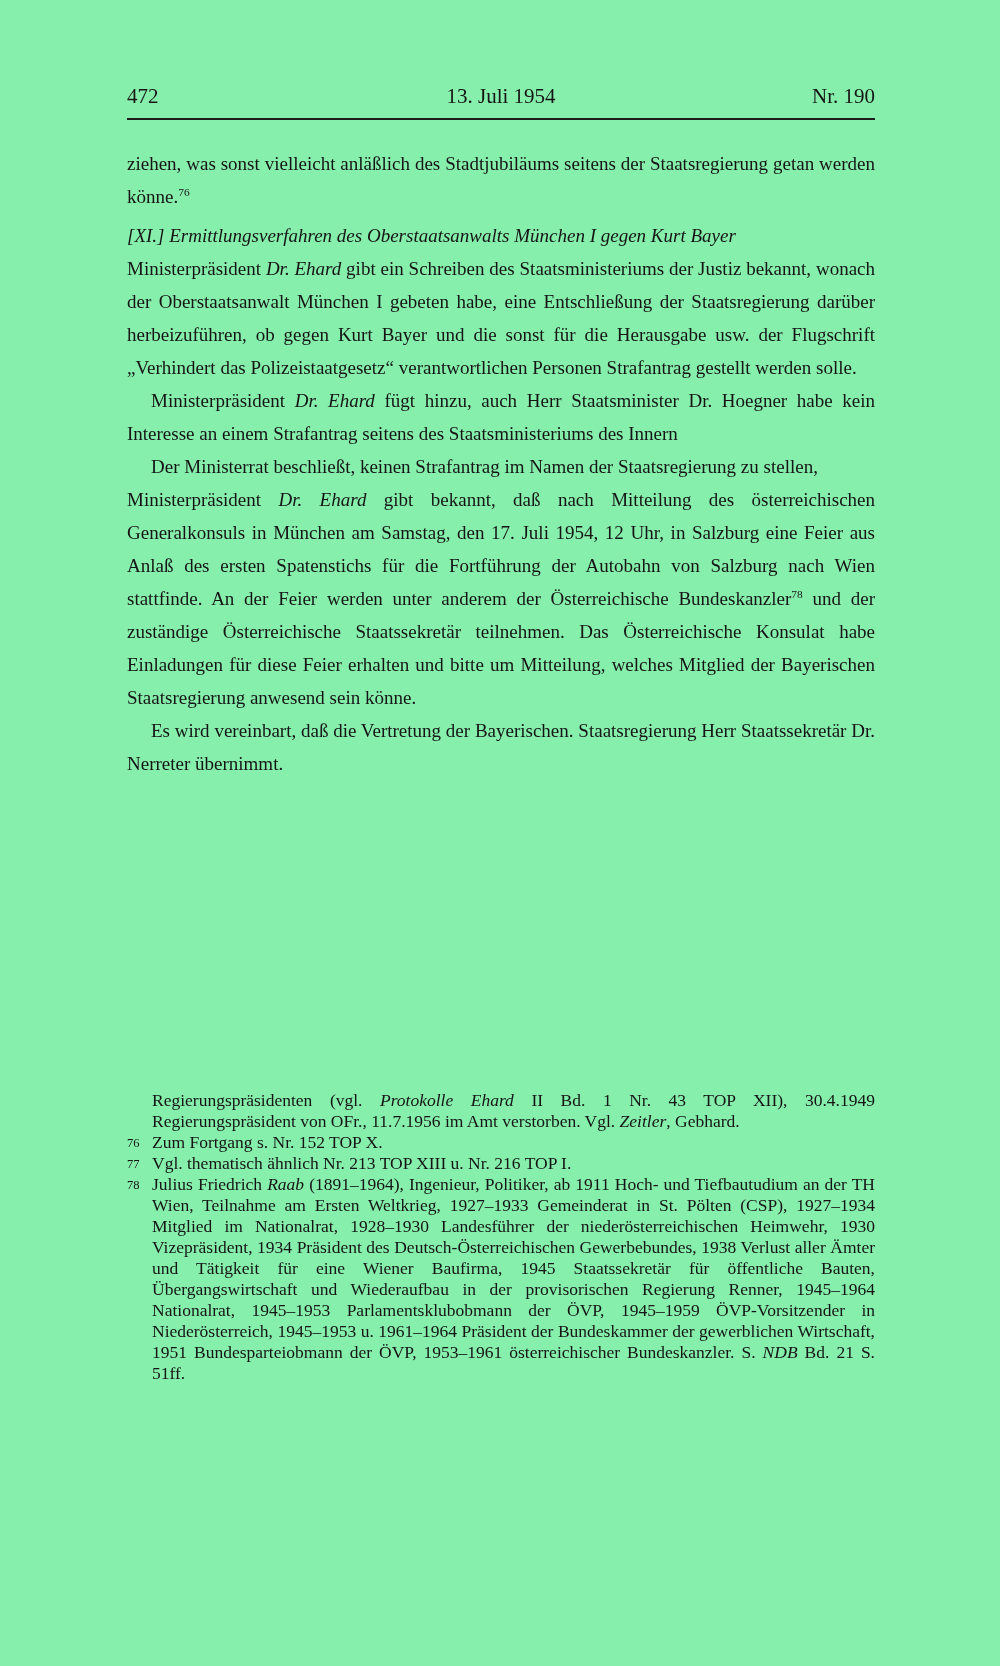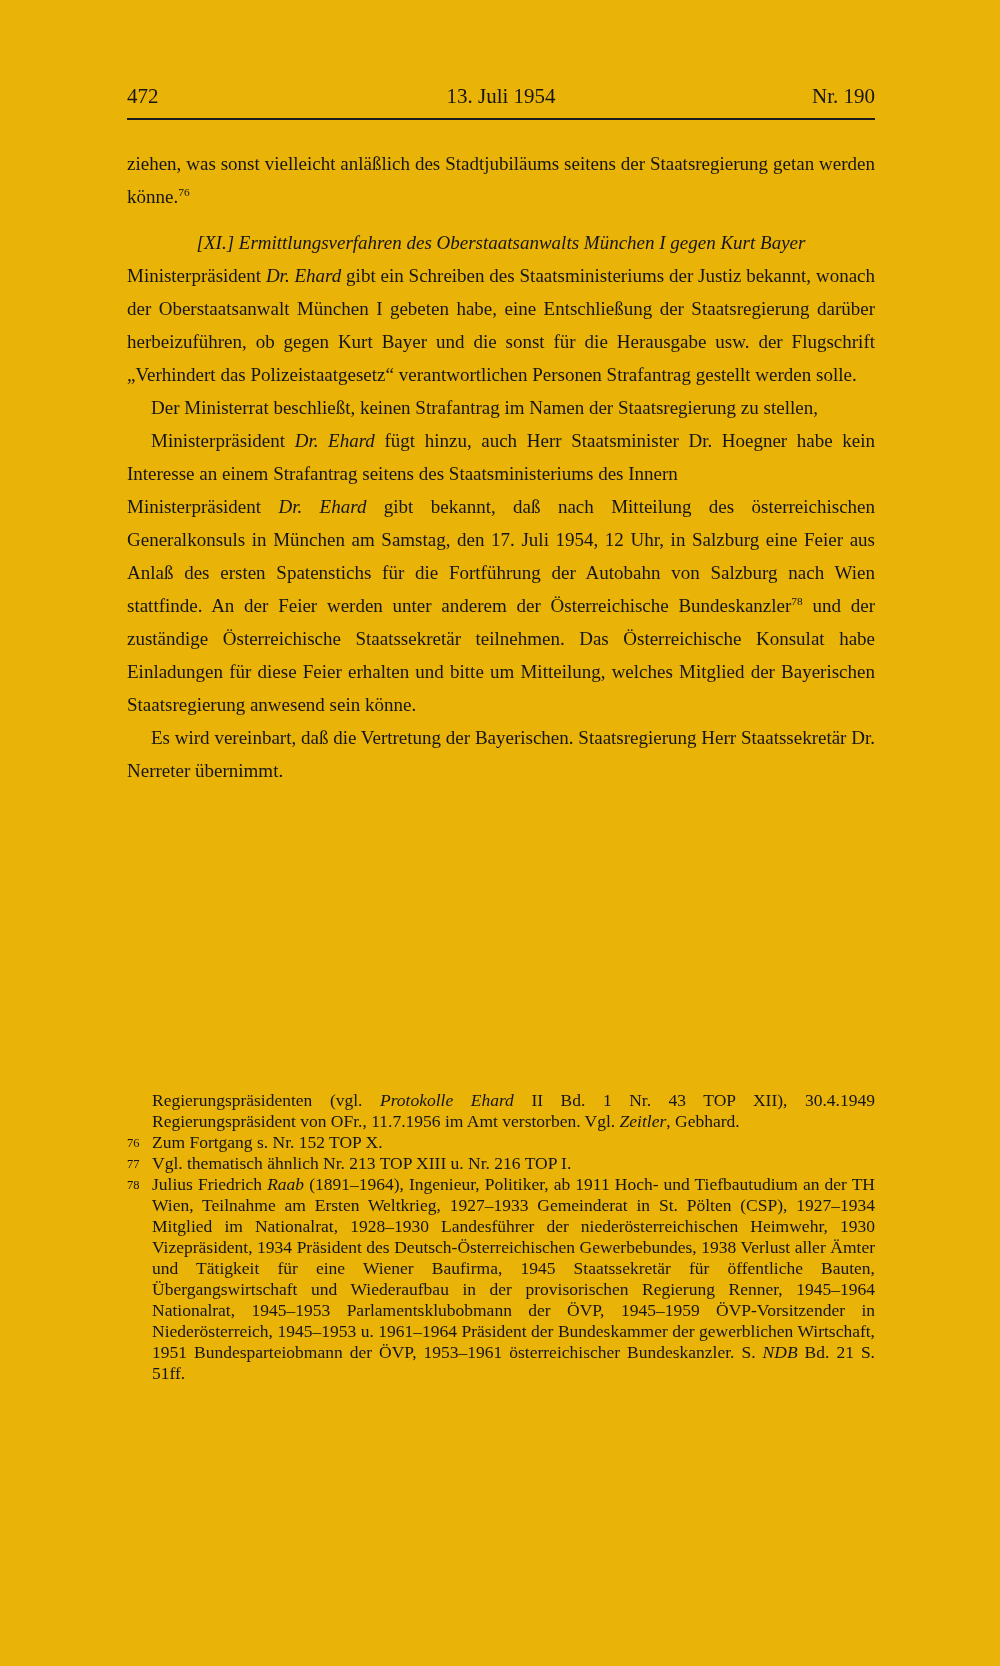--- a/index.html
+++ b/index.html
@@ -2,21 +2,21 @@
 <html><head>
 <meta charset="utf-8">
 <style>
   * { margin: 0; padding: 0; box-sizing: border-box; }
   html, body { background: #f2f2f2; }
   .page {
     position: relative;
     width: 1000px;
     height: 1666px;
     margin: 0 auto;
-    background: #eab308;
+    background: #86efac;
     color: #151515;
     font-family: "Liberation Serif", "DejaVu Serif", serif;
     overflow: hidden;
   }
   .content {
     position: absolute;
     left: 127px;
     top: 84px;
     width: 748px;
   }
@@ -37,22 +37,22 @@
   .body-text {
     margin-top: 27px;
     font-size: 19px;
     line-height: 33px;
     text-align: justify;
   }
   .body-text p.para { text-indent: 0; }
   .body-text p.para.indent { text-indent: 24px; }
   .body-text p.heading {
     font-style: italic;
-    margin-top: 13px;
-    text-align: center;
+    margin-top: 6px;
+    text-align: left;
   }
   sup {
     font-size: 0.6em;
     vertical-align: super;
     line-height: 0;
     font-style: normal;
   }
   .italic { font-style: italic; }
   .footnotes {
     position: absolute;
@@ -80,22 +80,22 @@
     <div class="page-header">
       <span>472</span>
       <span class="hdr-center">13. Juli 1954</span>
       <span>Nr. 190</span>
     </div>
 
     <div class="body-text">
         <p class="para"><span>ziehen, was sonst vielleicht anläßlich des Stadtjubiläums seitens der Staatsregierung getan werden könne.</span><sup>76</sup></p>
         <p class="heading"><span class="italic">[XI.] Ermittlungsverfahren des Oberstaatsanwalts München I gegen Kurt Bayer</span></p>
         <p class="para"><span>Ministerpräsident </span><span class="italic">Dr. Ehard</span><span> gibt ein Schreiben des Staatsministeriums der Justiz bekannt, wonach der Oberstaatsanwalt München I gebeten habe, eine Entschließung der Staatsregierung darüber herbeizuführen, ob gegen Kurt Bayer und die sonst für die Herausgabe usw. der Flugschrift „Verhindert das Polizeistaatgesetz“ verantwortlichen Personen Strafantrag gestellt werden solle.</span></p>
+        <p class="para indent"><span>Ministerpräsident </span><span class="italic">Dr. Ehard</span><span> fügt hinzu, auch Herr Staatsminister Dr. Hoegner habe kein Interesse an einem Strafantrag seitens des Staatsministeriums des Innern</span></p>
         <p class="para indent"><span>Der Ministerrat beschließt, keinen Strafantrag im Namen der Staatsregierung zu stellen,</span></p>
-        <p class="para indent"><span>Ministerpräsident </span><span class="italic">Dr. Ehard</span><span> fügt hinzu, auch Herr Staatsminister Dr. Hoegner habe kein Interesse an einem Strafantrag seitens des Staatsministeriums des Innern</span></p>
         <p class="para"><span>Ministerpräsident </span><span class="italic">Dr. Ehard</span><span> gibt bekannt, daß nach Mitteilung des österreichischen Generalkonsuls in München am Samstag, den 17. Juli 1954, 12 Uhr, in Salzburg eine Feier aus Anlaß des ersten Spatenstichs für die Fortführung der Autobahn von Salzburg nach Wien stattfinde. An der Feier werden unter anderem der Österreichische Bundeskanzler</span><sup>78</sup><span> und der zuständige Österreichische Staatssekretär teilnehmen. Das Österreichische Konsulat habe Einladungen für diese Feier erhalten und bitte um Mitteilung, welches Mitglied der Bayerischen Staatsregierung anwesend sein könne.</span></p>
         <p class="para indent"><span>Es wird vereinbart, daß die Vertretung der Bayerischen. Staatsregierung Herr Staatssekretär Dr. Nerreter übernimmt.</span></p>
       </div>
 
   </div>
 
   <div class="footnotes">
       <div class="footnote"><span>Regierungspräsidenten (vgl. </span><span class="italic">Protokolle Ehard</span><span> II Bd. 1 Nr. 43 TOP XII), 30.4.1949 Regierungspräsident von OFr., 11.7.1956 im Amt verstorben. Vgl. </span><span class="italic">Zeitler</span><span>, Gebhard.</span></div>
       <div class="footnote"><span class="fn-num">76</span><span>Zum Fortgang s. Nr. 152 TOP X.</span></div>
       <div class="footnote"><span class="fn-num">77</span><span>Vgl. thematisch ähnlich Nr. 213 TOP XIII u. Nr. 216 TOP I.</span></div>

